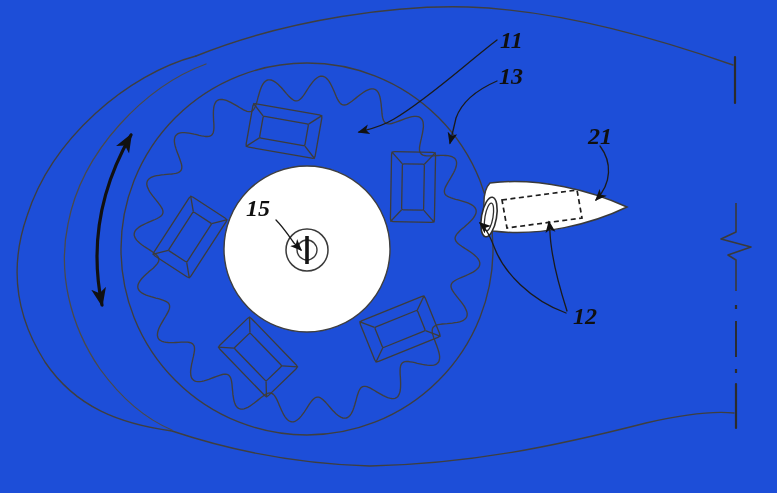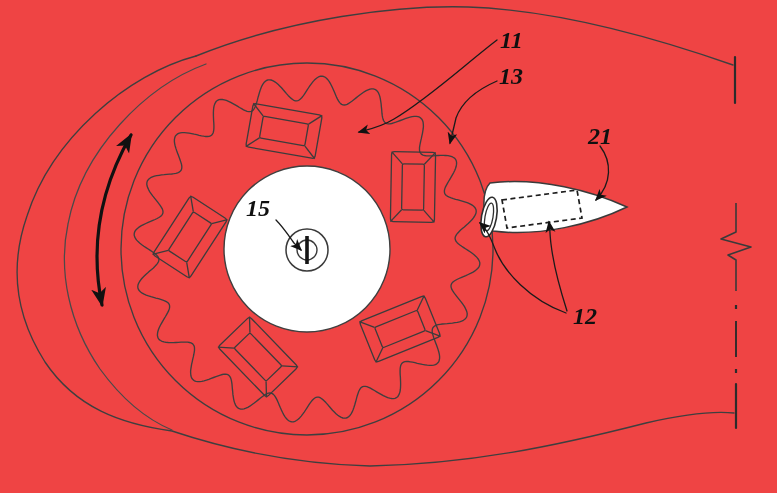--- a/index.html
+++ b/index.html
@@ -1,19 +1,19 @@
 <!DOCTYPE html>
 <html><head>
 <meta charset="utf-8">
 <style>
   html,body{margin:0;padding:0;background:#fff;}
   .canvas{
     position:relative;
     width:777px;height:493px;
-    background:#ef4444;
+    background:#1d4ed8;
     overflow:hidden;
     font-family:"Liberation Serif","DejaVu Serif",serif;
   }
   svg{display:block}
   .thin{fill:none;stroke:#3f3f3f;stroke-width:1.35;stroke-linecap:round;stroke-linejoin:round;}
   .thin2{fill:none;stroke:#4a4a4a;stroke-width:1.25;stroke-linecap:round;stroke-linejoin:round;}
   .blockline{fill:none;stroke:#3c3c3c;stroke-width:1.3;stroke-linejoin:round;}
   .whitefill{fill:#ffffff;stroke:#3a3a3a;stroke-width:1.5;}
   .leader{fill:none;stroke:#1b1b1b;stroke-width:1.3;stroke-linecap:round;}
   .biga{fill:none;stroke:#111111;stroke-width:3.2;stroke-linecap:round;}

